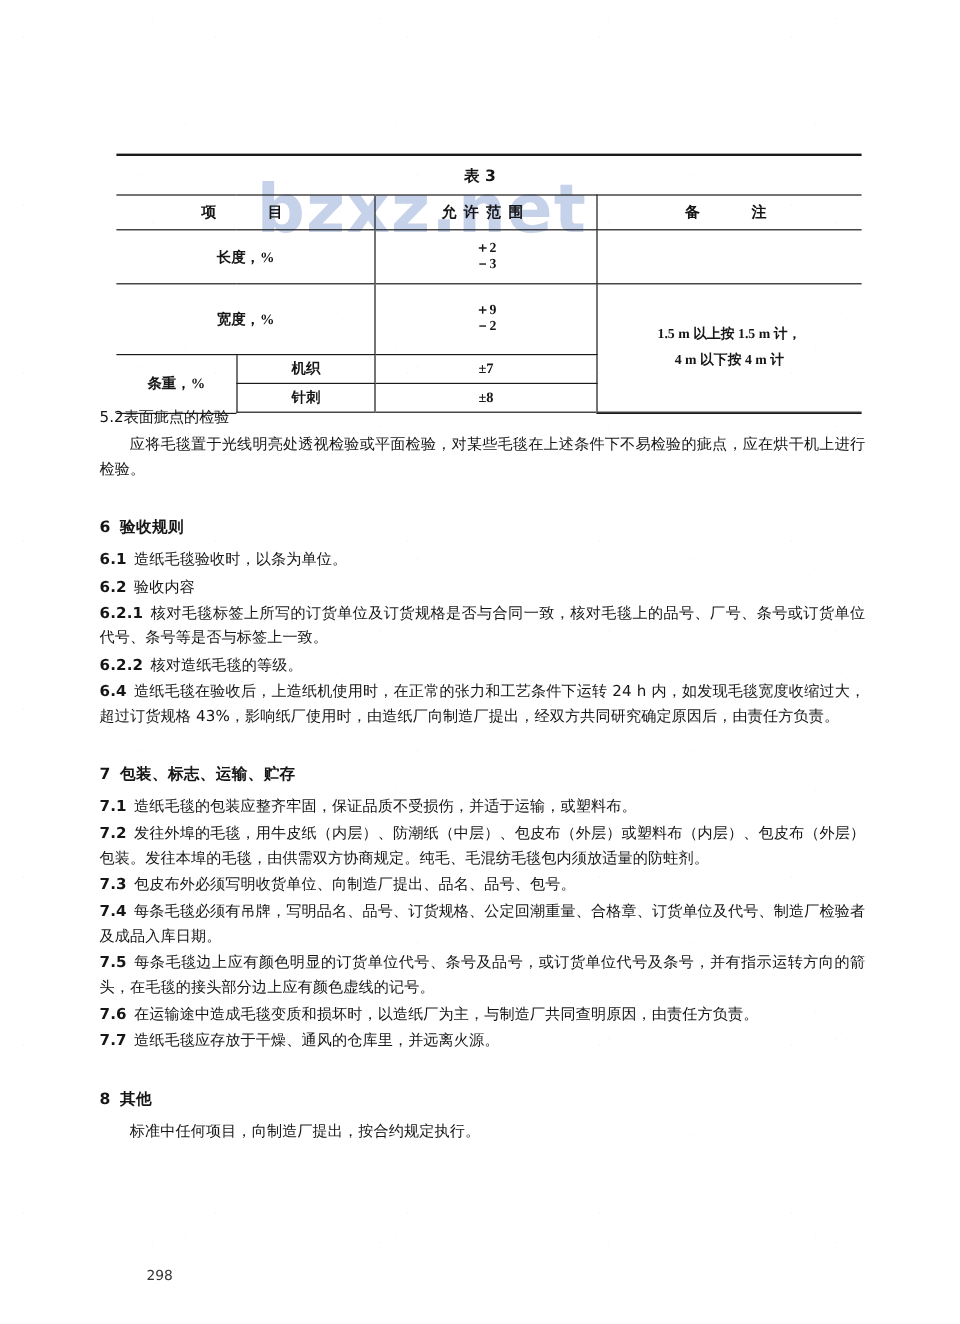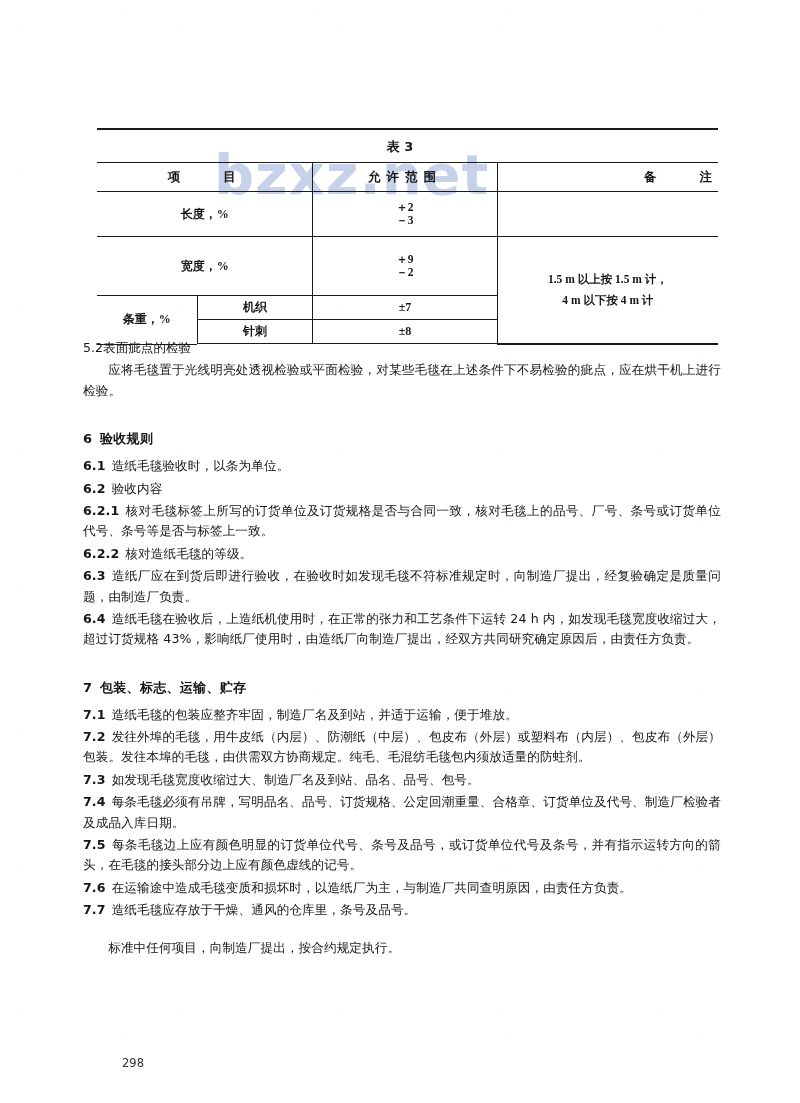--- a/index.html
+++ b/index.html
@@ -170,21 +170,21 @@
   <div class="header-rule"></div>
 
   <div class="table-caption">表 3</div>
 
   <div class="tbl-wrap">
     <table class="spec">
       <tbody>
         <tr>
           <td class="hd-cell bt bbt" colspan="2" style="width:215px;">项　　目</td>
           <td class="hd-cell bt bbt bl br" style="width:184px;">允许范围</td>
-          <td class="hd-cell bt bbt" style="width:221px;text-align:right;">备　　注</td>
+          <td class="hd-cell bt bbt" style="width:221px;">备　　注</td>
         </tr>
 
         <tr>
           <td class="cell-tall bbt" colspan="2">长度，%</td>
           <td class="cell-tall bbt bl br">
             <div class="stack">
               <div>＋2</div>
               <div>－3</div>
             </div>
           </td>
@@ -247,55 +247,55 @@
     <div class="para">
       <span class="lbl">6.2</span><span>验收内容</span>
     </div>
     <div class="para">
       <span class="lbl">6.2.1</span><span>核对毛毯标签上所写的订货单位及订货规格是否与合同一致，核对毛毯上的品号、厂号、条号或订货单位代号、条号等是否与标签上一致。</span>
     </div>
     <div class="para">
       <span class="lbl">6.2.2</span><span>核对造纸毛毯的等级。</span>
     </div>
     <div class="para">
-      <span class="lbl">6.3</span><span>造纸厂应在到货后即进行验收，在验收时如发现毛毯不符标准规定时，向制造厂提出，经复验确定是质量问题，由制造厂负责。</span>
-    </div>
-    <div class="para">
       <span class="lbl">6.4</span><span>造纸毛毯在验收后，上造纸机使用时，在正常的张力和工艺条件下运转 24 h 内，如发现毛毯宽度收缩过大，超过订货规格 43%，影响纸厂使用时，由造纸厂向制造厂提出，经双方共同研究确定原因后，由责任方负责。</span>
     </div>
 
     <div class="gap-m"></div>
 
     <div class="sec-h">
       <span class="num">7</span><span>包装、标志、运输、贮存</span>
     </div>
 
     <div class="para">
-      <span class="lbl">7.1</span><span>造纸毛毯的包装应整齐牢固，制造厂名及到站，并适于运输，便于堆放。</span>
+      <span class="lbl">7.1</span><span>造纸毛毯的包装应整齐牢固，保证品质不受损伤，并适于运输，或塑料布。</span>
     </div>
     <div class="para">
       <span class="lbl">7.2</span><span>发往外埠的毛毯，用牛皮纸（内层）、防潮纸（中层）、包皮布（外层）或塑料布（内层）、包皮布（外层）包装。发往本埠的毛毯，由供需双方协商规定。纯毛、毛混纺毛毯包内须放适量的防蛀剂。</span>
     </div>
     <div class="para">
-      <span class="lbl">7.3</span><span>如发现毛毯宽度收缩过大、制造厂名及到站、品名、品号、包号。</span>
+      <span class="lbl">7.3</span><span>包皮布外必须写明收货单位、向制造厂提出、品名、品号、包号。</span>
     </div>
     <div class="para">
       <span class="lbl">7.4</span><span>每条毛毯必须有吊牌，写明品名、品号、订货规格、公定回潮重量、合格章、订货单位及代号、制造厂检验者及成品入库日期。</span>
     </div>
     <div class="para">
       <span class="lbl">7.5</span><span>每条毛毯边上应有颜色明显的订货单位代号、条号及品号，或订货单位代号及条号，并有指示运转方向的箭头，在毛毯的接头部分边上应有颜色虚线的记号。</span>
     </div>
     <div class="para">
       <span class="lbl">7.6</span><span>在运输途中造成毛毯变质和损坏时，以造纸厂为主，与制造厂共同查明原因，由责任方负责。</span>
     </div>
     <div class="para">
-      <span class="lbl">7.7</span><span>造纸毛毯应存放于干燥、通风的仓库里，条号及品号。</span>
+      <span class="lbl">7.7</span><span>造纸毛毯应存放于干燥、通风的仓库里，并远离火源。</span>
     </div>
 
     <div class="gap-m"></div>
 
+    <div class="sec-h">
+      <span class="num">8</span><span>其他</span>
+    </div>
     <div class="para ind">标准中任何项目，向制造厂提出，按合约规定执行。</div>
 
   </div>
 
   <div class="folio">298</div>
 
 </div>
 
 </body></html>

